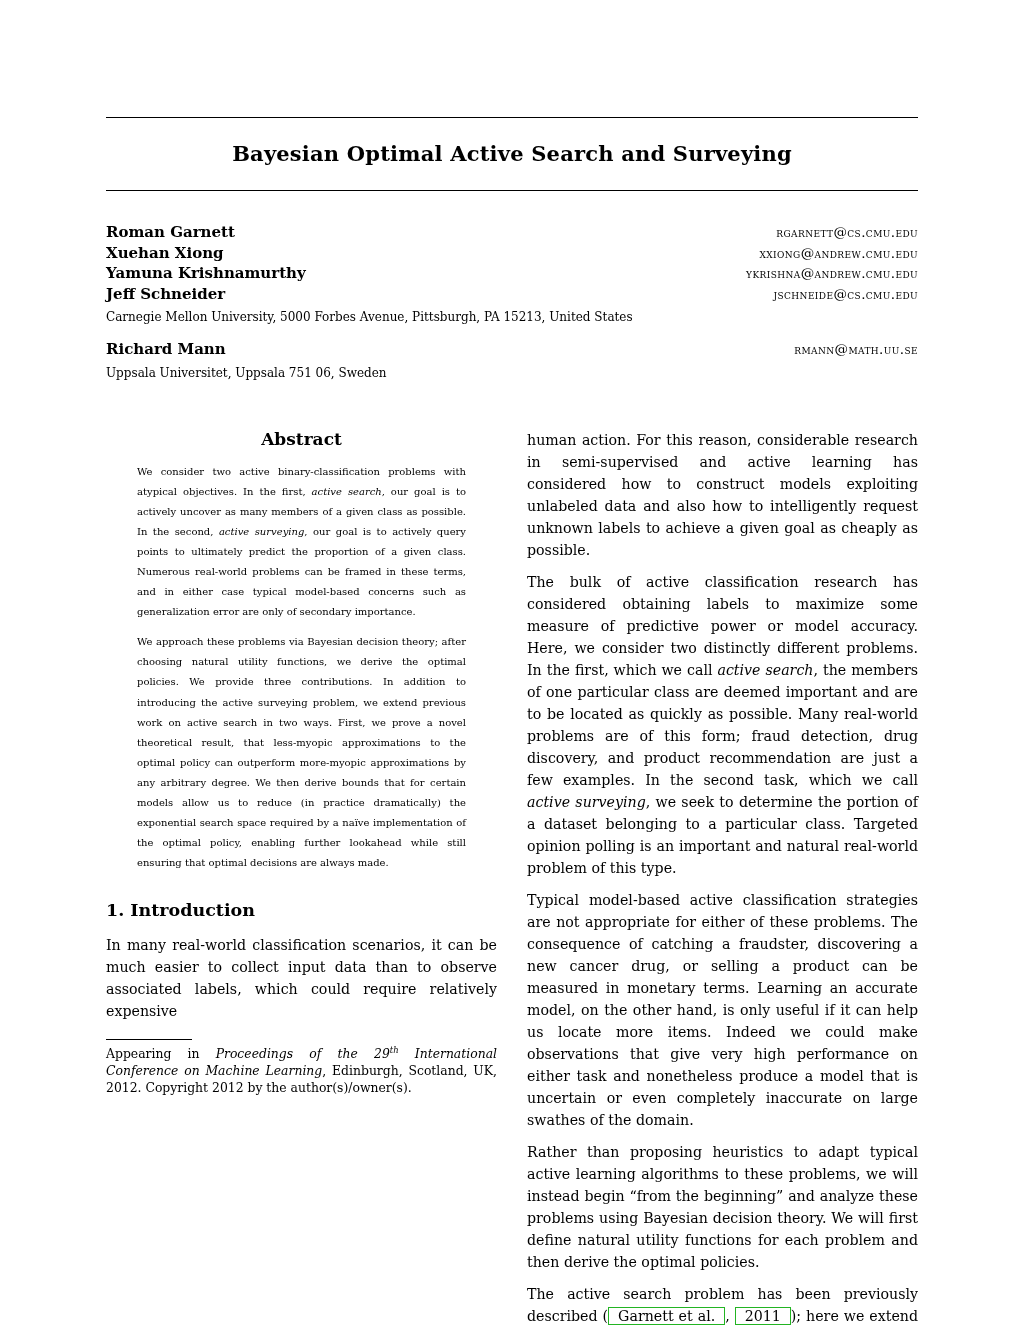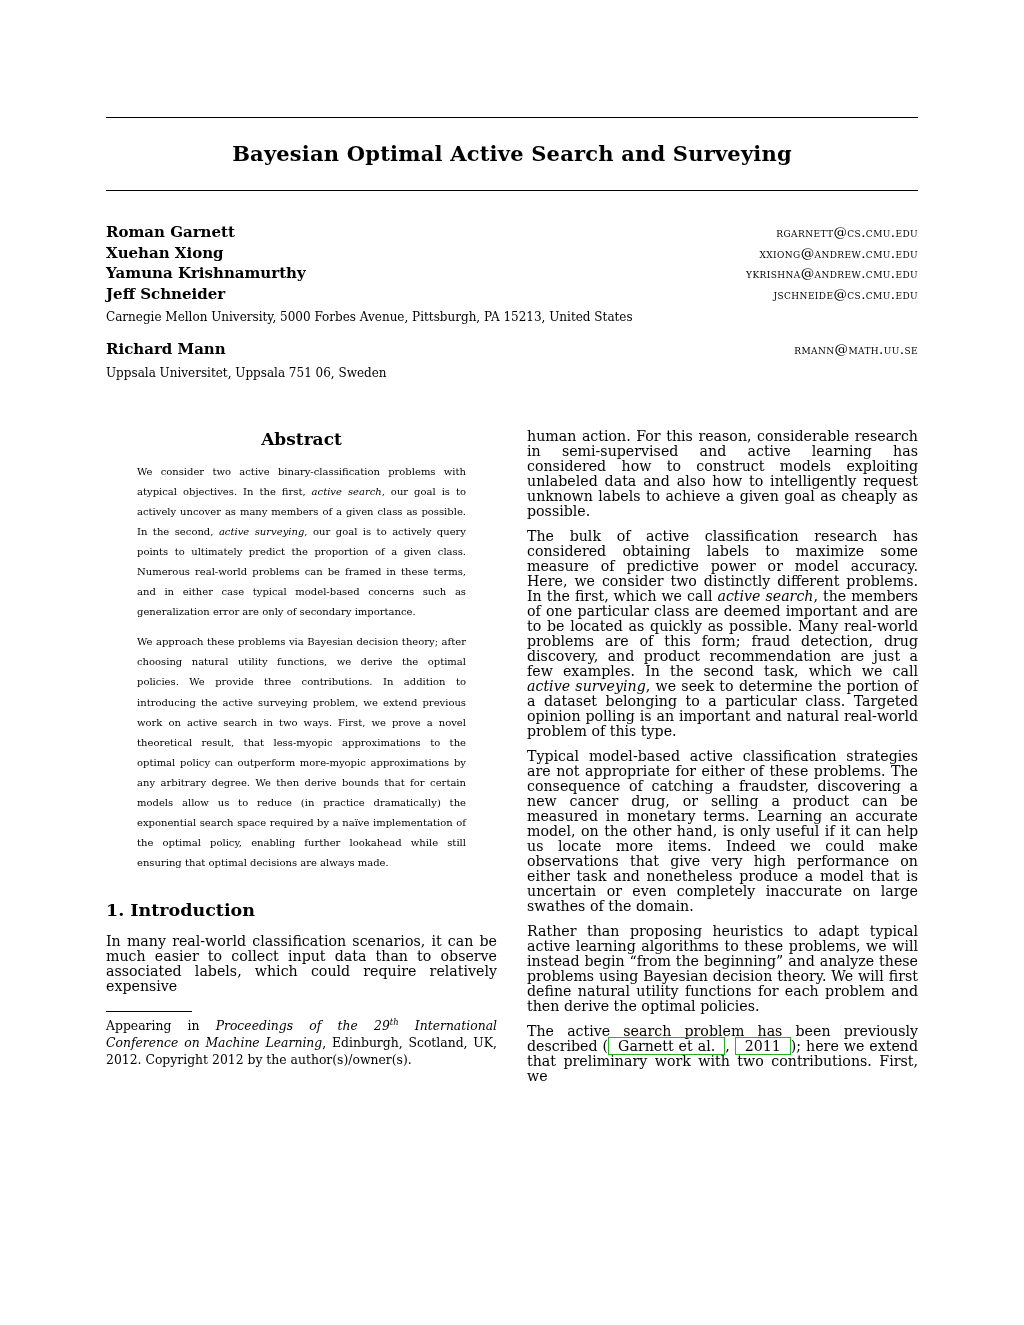--- a/index.html
+++ b/index.html
@@ -55,21 +55,21 @@
   .col { width: 391px; margin-top: 29px; }
   .abstract-heading {
     font-size: 17px;
     font-weight: bold;
     text-align: center;
     margin-bottom: 13px;
   }
   .abstract-body { margin: 0 31px; }
   .col p {
     font-size: 14.2px;
-    line-height: 15px;
+    line-height: 22px;
     text-align: justify;
   }
   .abstract-body p {
     font-size: 10px;
     line-height: 20.1px;
   }
   .col p + p { margin-top: 10px; }
   .section-heading {
     font-size: 17.5px;
     font-weight: bold;

